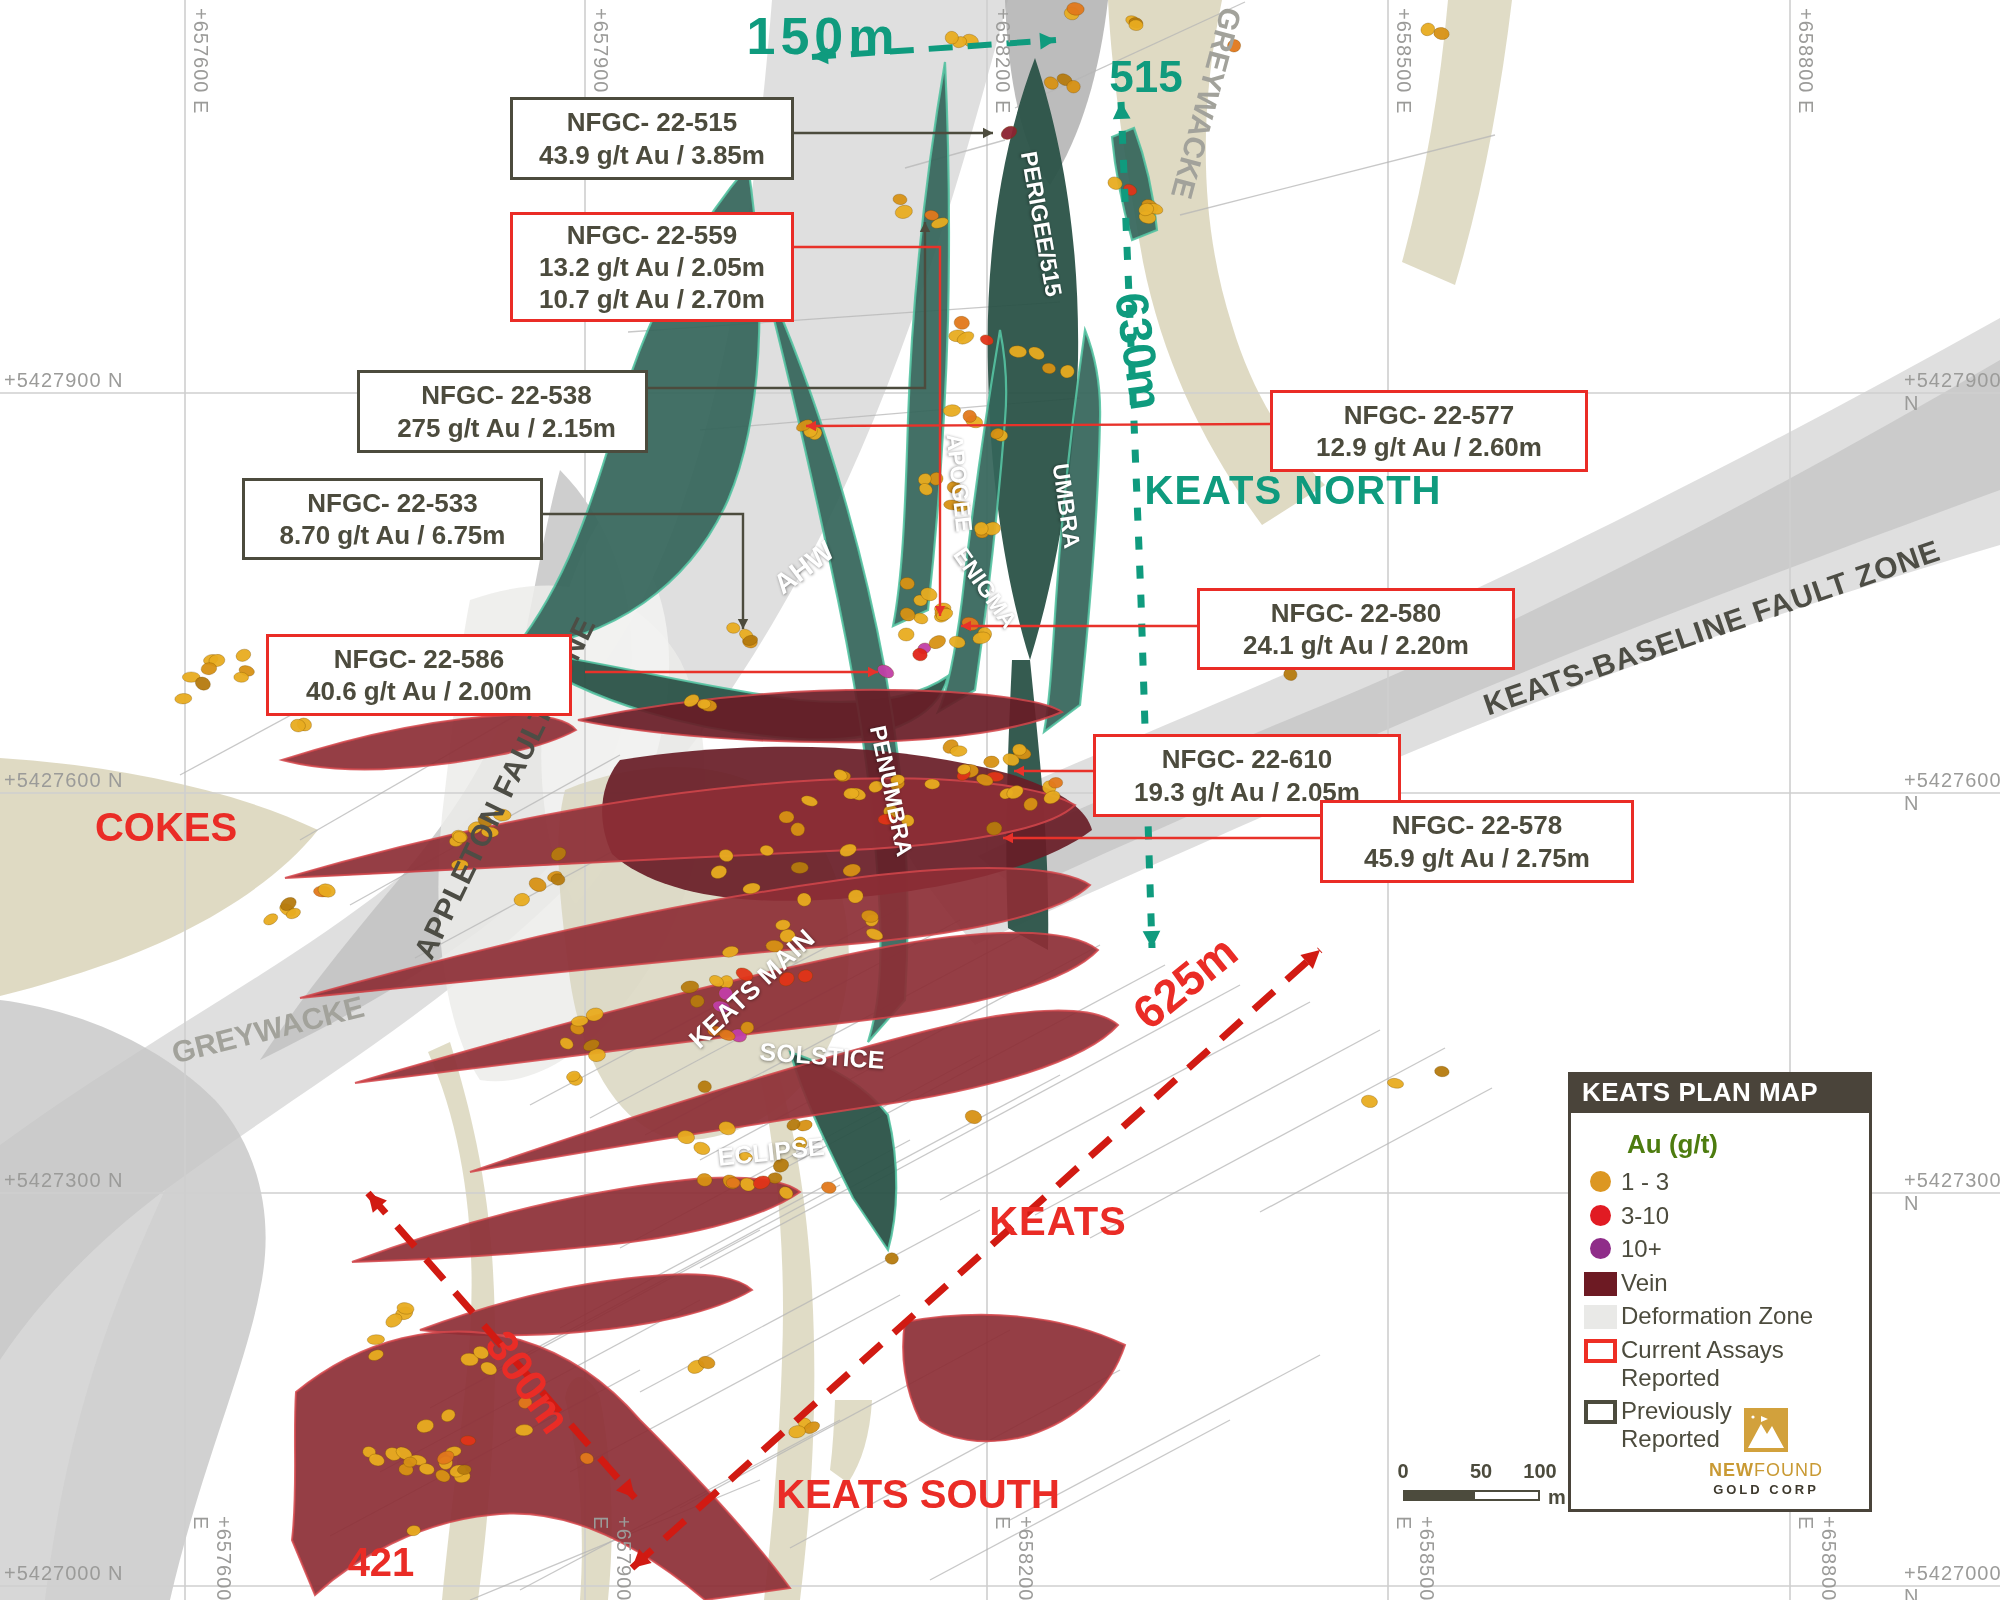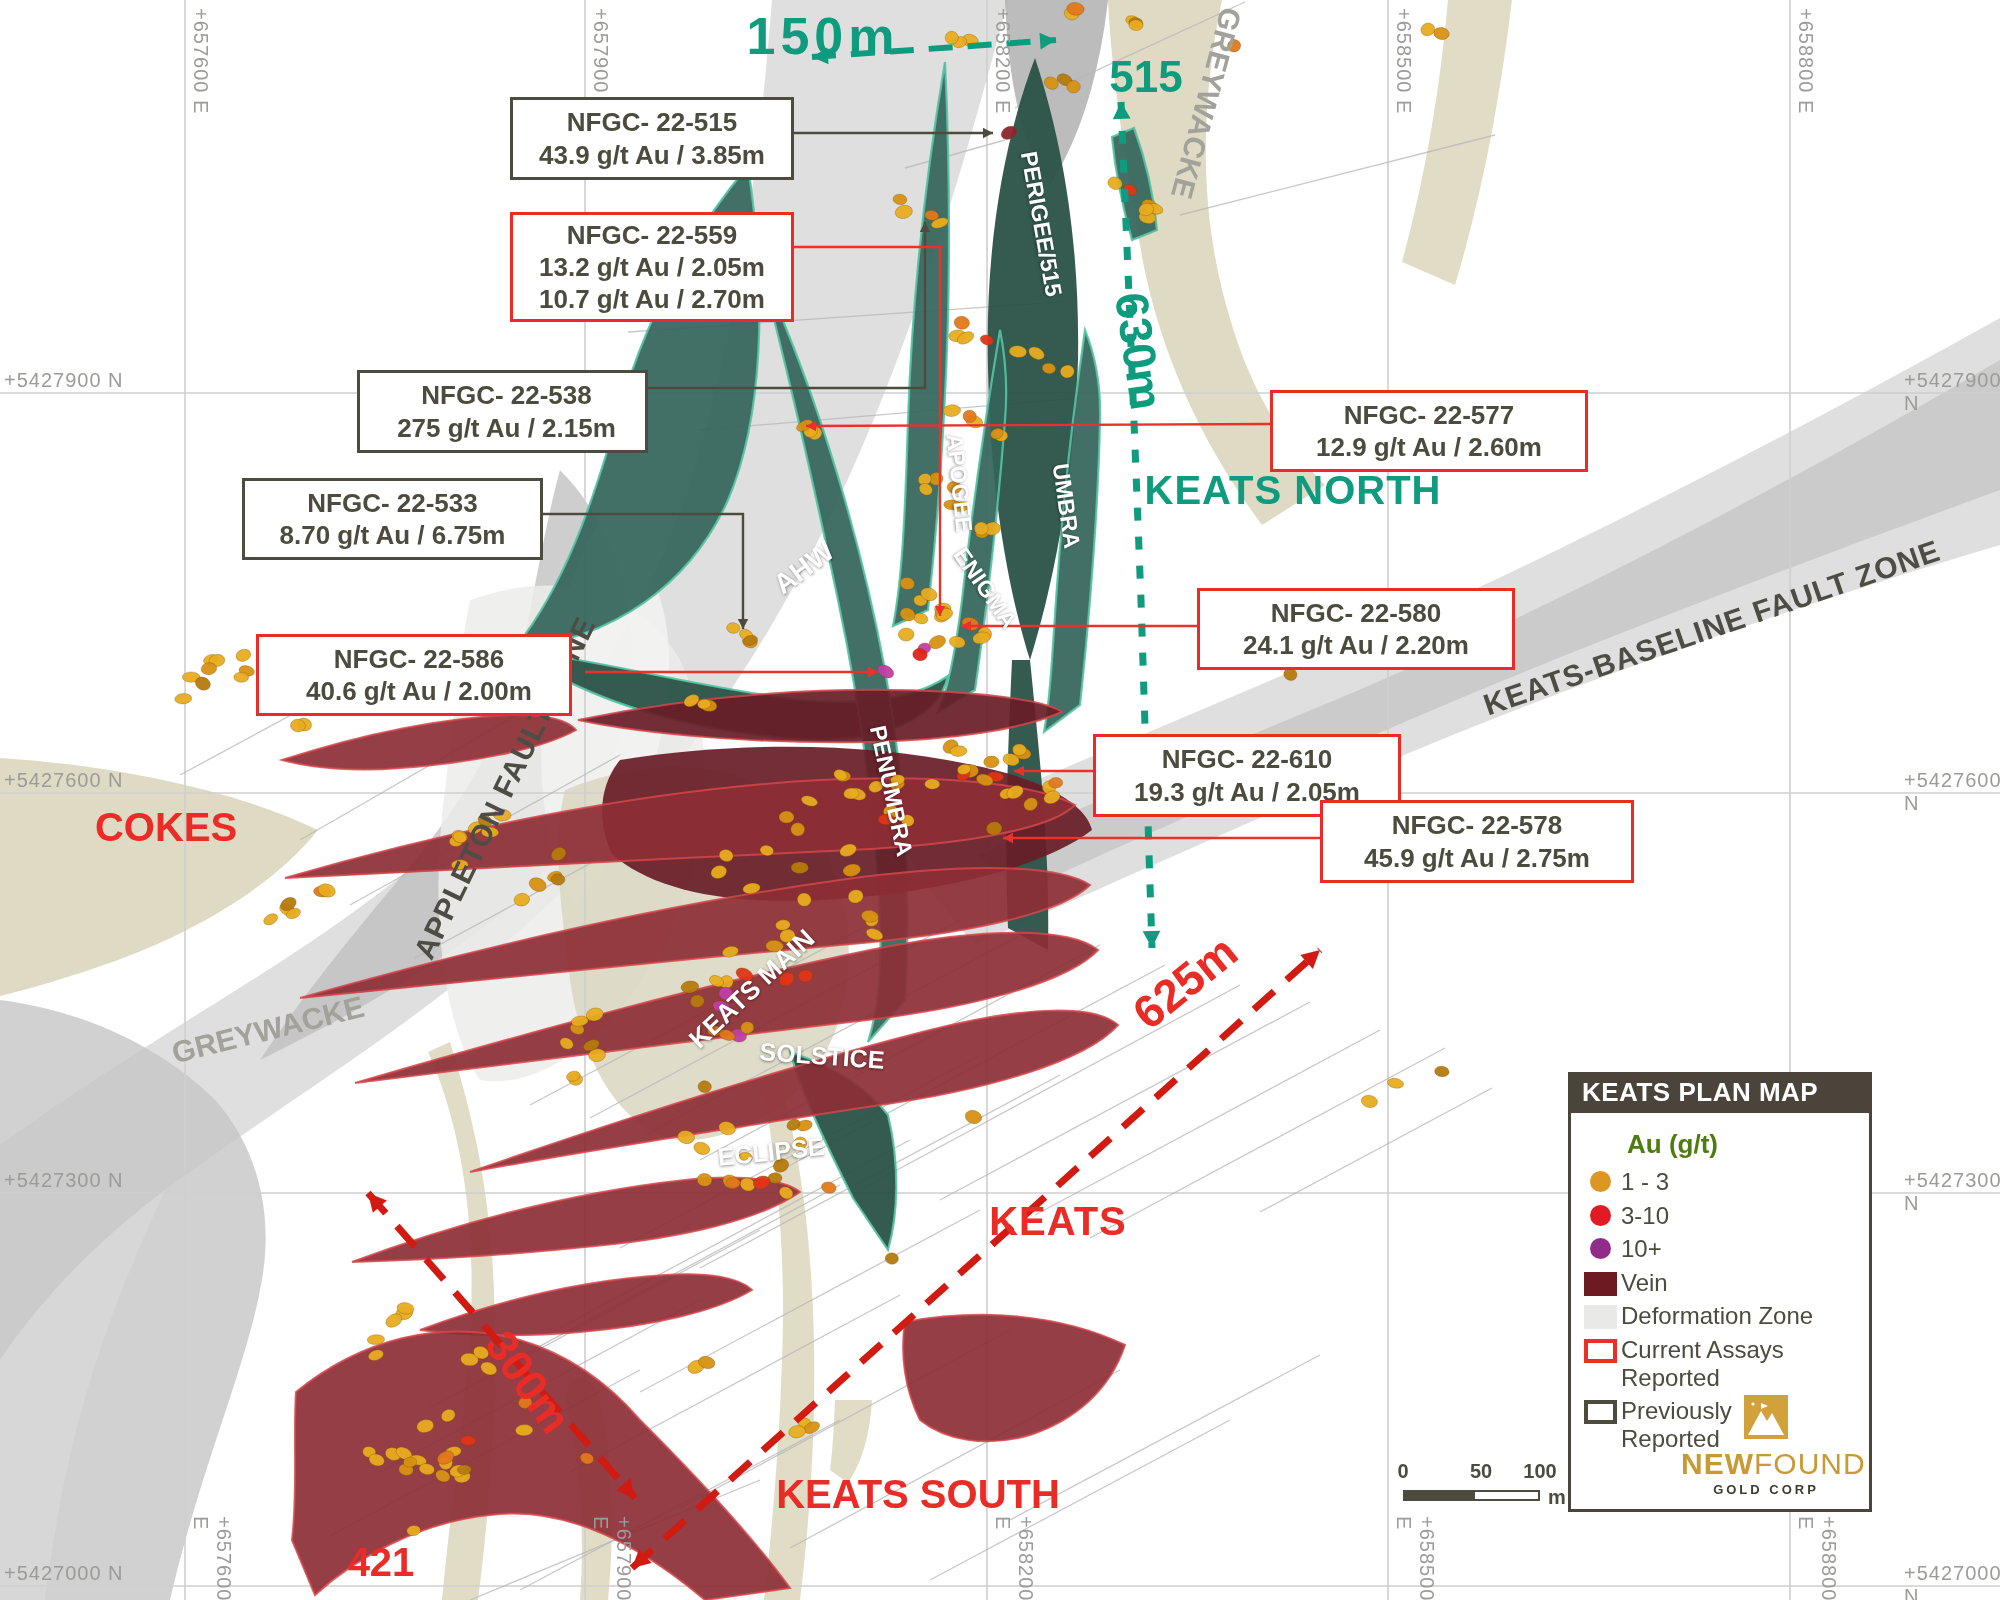--- a/index.html
+++ b/index.html
@@ -39,21 +39,21 @@
   #legend .ltitle{background:#4a443a;color:#ffffff;font-weight:bold;font-size:26px;height:41px;line-height:41px;padding-left:14px;letter-spacing:.5px;}
   #legend .lbody{position:relative;background:#ffffff;border:3px solid #4a443a;border-top:none;height:399px;box-sizing:border-box;padding:10px 0 0 8px;}
   #legend .au{font-size:26px;font-weight:bold;color:#4d7c0f;margin:6px 0 8px 48px;}
   .lrow{display:flex;align-items:flex-start;margin:6px 0;}
   .lswatch{width:42px;display:flex;justify-content:center;padding-top:3px;flex:0 0 42px;}
   .sw-dot{width:21px;height:21px;border-radius:50%;}
   .sw-rect{width:33px;height:24px;}
   .sw-outline{width:33px;height:24px;background:#fff;border-width:4px;border-style:solid;box-sizing:border-box;}
   .llabel{font-size:24px;color:#4c4b3d;line-height:1.15;}
   #legend .logo{position:absolute;right:18px;bottom:12px;width:170px;text-align:center;}
-  #legend .logo-name{font-size:30px;letter-spacing:1px;color:#c99a34;margin-top:4px;}
+  #legend .logo-name{font-size:18px;letter-spacing:1px;color:#c99a34;margin-top:4px;}
   #legend .logo-name b{font-weight:bold;}
   #legend .logo-sub{font-size:13px;font-weight:bold;letter-spacing:3px;color:#3f3a2e;margin-top:1px;}
 </style>
 </head>
 <body>
 
 <div id="stage">
   <svg id="map-svg" width="2000" height="1600" viewBox="0 0 2000 1600">
 
     <g id="layer-geo">
@@ -431,21 +431,21 @@
         <div>10.7 g/t Au / 2.70m</div>
       </div>
       <div class="callout previous" style="left: 357px; top: 370px; width: 277px; height: 77px; padding-left: 8px;">
         <div>NFGC- 22-538</div>
         <div>275 g/t Au / 2.15m</div>
       </div>
       <div class="callout previous" style="left: 242px; top: 478px; width: 295px; height: 76px;">
         <div>NFGC- 22-533</div>
         <div>8.70 g/t Au / 6.75m</div>
       </div>
-      <div class="callout current" style="left: 256px; top: 634px; width: 300px; height: 76px; padding-left: 10px;">
+      <div class="callout current" style="left: 266px; top: 634px; width: 300px; height: 76px;">
         <div>NFGC- 22-586</div>
         <div>40.6 g/t Au / 2.00m</div>
       </div>
       <div class="callout current" style="left: 1270px; top: 390px; width: 312px; height: 76px;">
         <div>NFGC- 22-577</div>
         <div>12.9 g/t Au / 2.60m</div>
       </div>
       <div class="callout current" style="left: 1197px; top: 588px; width: 312px; height: 76px;">
         <div>NFGC- 22-580</div>
         <div>24.1 g/t Au / 2.20m</div>

